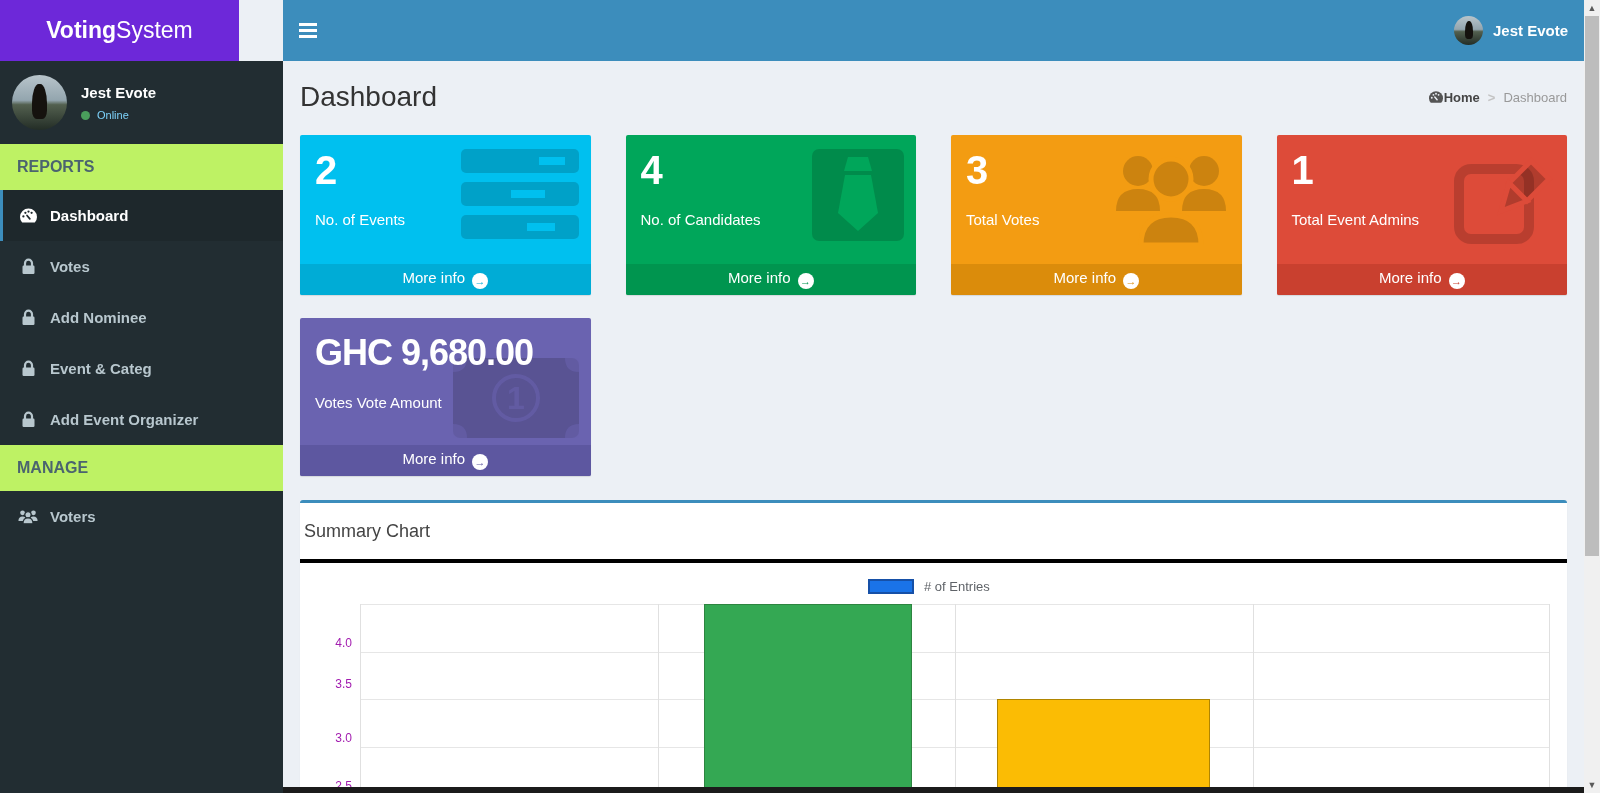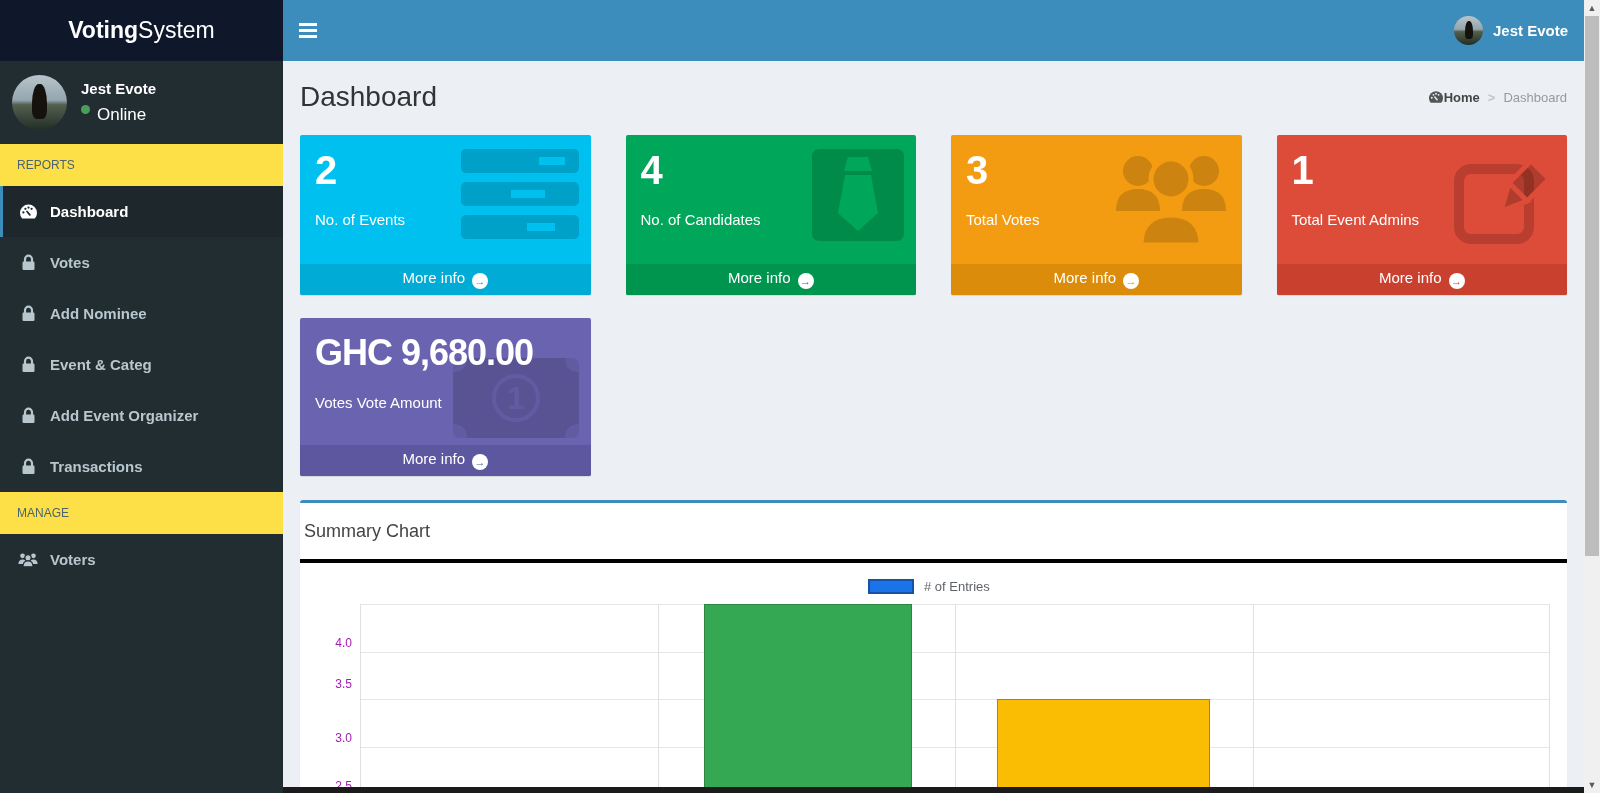--- a/index.html
+++ b/index.html
@@ -1,20 +1,20 @@
 <!DOCTYPE html>
 <html><head>
 <meta charset="utf-8">
 <style>
   * { margin:0; padding:0; box-sizing:border-box; }
   html,body { width:1600px; height:793px; overflow:hidden; }
   body { font-family:"Liberation Sans","DejaVu Sans",sans-serif; background:#ecf0f5; position:relative; }
 
   
-  .logo { position:absolute; left:0; top:0; width:283px; height:61px; background:#0f172a;
+  .logo { position:absolute; left:0; top:0; width:239px; height:61px; background:#6d28d9;
           display:flex; align-items:center; justify-content:center; color:#fff; font-size:23px; cursor:pointer; }
   .logo b { font-weight:700; }
   .logo span.light { font-weight:300; }
   .navbar { position:absolute; left:283px; top:0; right:16px; height:61px; background:#3c8dbc;
             display:flex; align-items:center; justify-content:space-between; }
   .hamburger { width:46px; height:61px; display:flex; flex-direction:column; align-items:center;
                justify-content:center; gap:3px; cursor:pointer; margin-left:2px; }
   .hamburger span { display:block; width:18px; height:3px; background:#fff; }
   .nav-user { display:flex; align-items:center; gap:10px; padding-right:16px; cursor:pointer; }
   .nav-user .name { color:#fff; font-size:15px; font-weight:600; }
@@ -24,23 +24,23 @@
   .avatar::after { content:""; position:absolute; left:37%; top:16%; width:27%; height:64%;
             background:#15120e; border-radius:45% 45% 32% 32% / 55% 55% 25% 25%; }
   .avatar.small { width:29px; height:29px; }
   .avatar.big { width:55px; height:55px; }
 
   
   .sidebar { position:absolute; left:0; top:61px; width:283px; bottom:0; background:#222d32; }
   .user-panel { display:flex; align-items:center; padding:14px 12px; }
   .user-panel .info { margin-left:14px; }
   .user-panel .uname { color:#fff; font-size:15px; font-weight:700; margin-bottom:8px; }
-  .user-panel .status { display:flex; font-size:17px; color:#ffffff; cursor:pointer; }
+  .user-panel .status { display:flex; align-items:center; font-size:11px; color:#7dd3fc; cursor:pointer; }
   .user-panel .dot { width:9px; height:9px; border-radius:50%; background:#4a9e5c; margin-right:7px; }
-  .menu-header { background:#fde047; color:#4b646f; font-size:12px; font-weight:400;
+  .menu-header { background:#bef264; color:#4b646f; font-size:16px; font-weight:700;
                  padding:14px 12px 14px 17px; }
   .menu-item { display:flex; align-items:center; padding:17px 15px 17px 14px; color:#b8c7ce;
                font-size:15px; font-weight:600; border-left:3px solid transparent; cursor:pointer; }
   .menu-item .mi-icon { width:22px; margin-right:11px; display:flex; justify-content:center; }
   .menu-item.active { background:#1e282c; color:#fff; border-left-color:#3c8dbc; }
 
   
   .content { position:absolute; left:283px; top:61px; right:16px; bottom:0; background:#ecf0f5;
              padding:20px 17px 0 17px; overflow:hidden; }
   .content-header { display:flex; align-items:center; justify-content:space-between; margin-bottom:22px; }
@@ -172,29 +172,20 @@
   <div class="menu-item">
     <span class="mi-icon">
       <svg width="15" height="17" viewBox="0 0 15 17">
         <path d="M4 8 V5.2 a3.5 3.5 0 0 1 7 0 V8" stroke="#b8c7ce" stroke-width="2.2" fill="none"></path>
         <rect x="1.5" y="7.5" width="12" height="8.5" rx="1.2" fill="#b8c7ce"></rect>
       </svg>
     </span>
     <span>Add Event Organizer</span>
   </div>
 
-  <div class="menu-item">
-    <span class="mi-icon">
-      <svg width="15" height="17" viewBox="0 0 15 17">
-        <path d="M4 8 V5.2 a3.5 3.5 0 0 1 7 0 V8" stroke="#b8c7ce" stroke-width="2.2" fill="none"></path>
-        <rect x="1.5" y="7.5" width="12" height="8.5" rx="1.2" fill="#b8c7ce"></rect>
-      </svg>
-    </span>
-    <span>Transactions</span>
-  </div>
 
   <div class="menu-header">MANAGE</div>
 
   <div class="menu-item">
     <span class="mi-icon">
       <svg width="20" height="15" viewBox="0 0 22 16">
         <circle cx="5" cy="4" r="2.6" fill="#b8c7ce"></circle>
         <circle cx="17" cy="4" r="2.6" fill="#b8c7ce"></circle>
         <path d="M0.5 13 q0 -5 4.5 -5 q4.5 0 4.5 5 Z" fill="#b8c7ce"></path>
         <path d="M12.5 13 q0 -5 4.5 -5 q4.5 0 4.5 5 Z" fill="#b8c7ce"></path>

